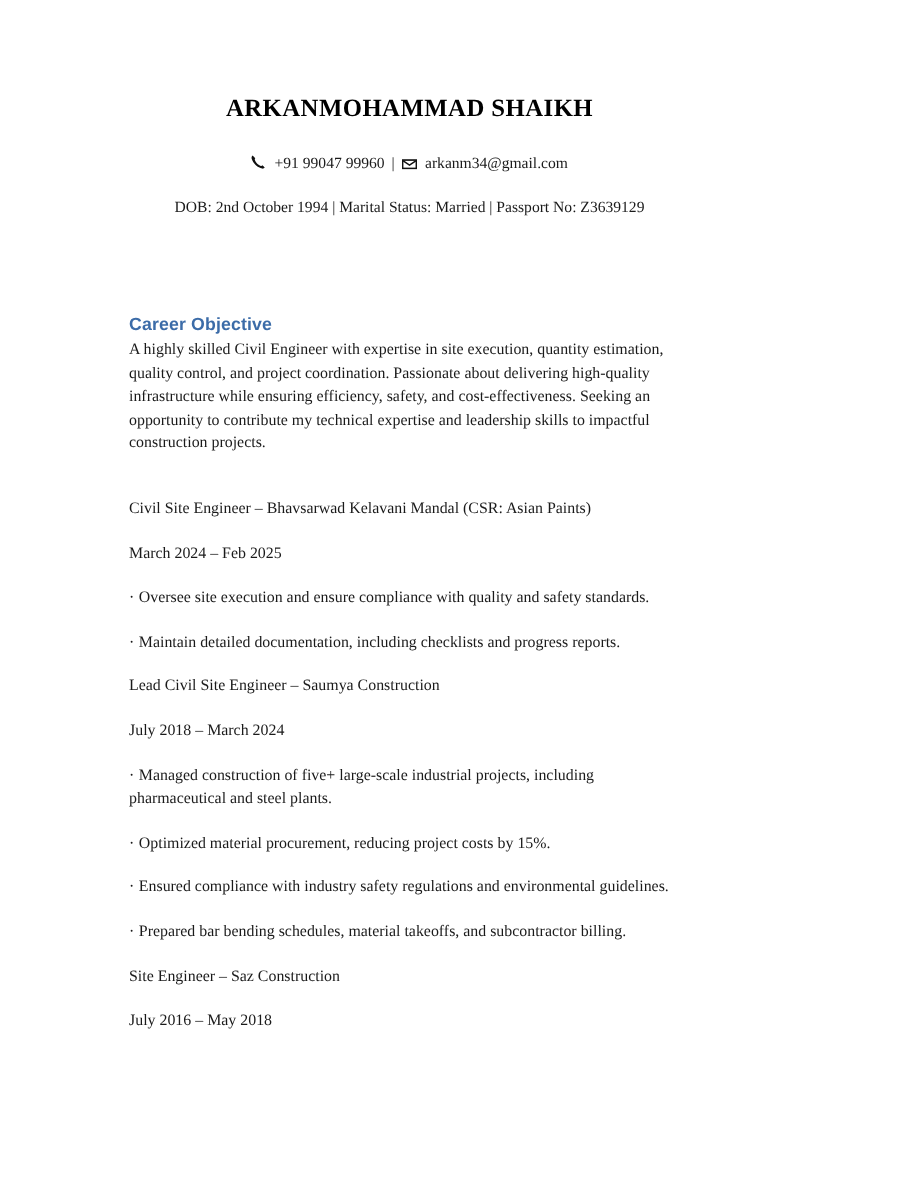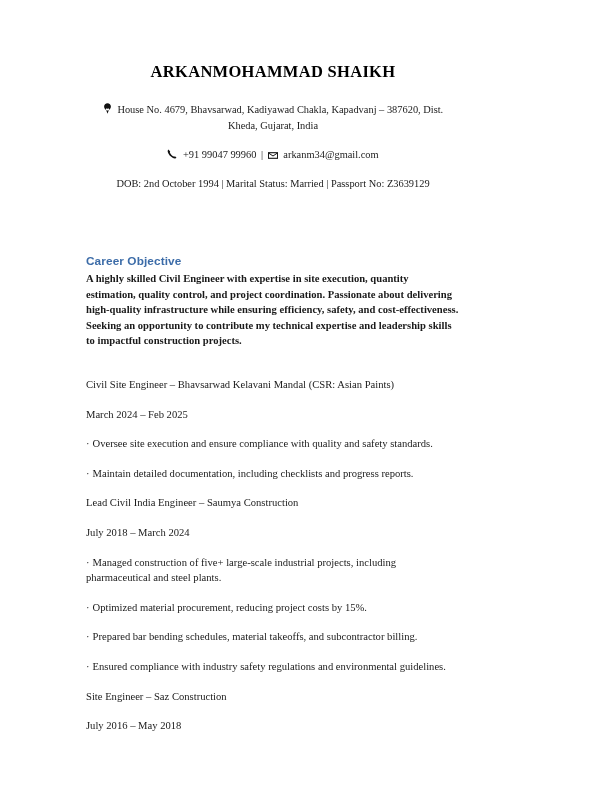--- a/index.html
+++ b/index.html
@@ -68,21 +68,20 @@
     color: #3c6ca8;
     margin: 0 0 3px 0;
     letter-spacing: 0.1px;
   }
   .body-para {
     font-size: 10.6px;
     line-height: 15.6px;
     margin: 0;
     text-align: left;
     color: #1a1a1a;
-    font-weight: bold;
   }
   .gap-after-objective {
     height: 28px;
   }
   .job-title {
     font-size: 10.6px;
     line-height: 15.6px;
     margin: 0 0 14px 0;
     color: #1a1a1a;
   }
@@ -103,30 +102,20 @@
   }
   .job-block { margin: 0; }
 </style>
 </head>
 <body>
 
 <div class="page">
 
   <h1 class="name">ARKANMOHAMMAD SHAIKH</h1>
 
-  <p class="contact-line addr">
-    <span class="icon">
-      <svg width="9" height="11" viewBox="0 0 9 11" aria-hidden="true">
-        <path d="M4.5 0.3 C2.6 0.3 1.1 1.8 1.1 3.6 C1.1 5.2 2.3 6.5 3.3 7.4 L4.5 10.7 L4.5 7.6 C3.6 7.6 2.9 6.9 2.9 6.0 C2.9 5.1 3.6 4.4 4.5 4.4 C5.4 4.4 6.1 5.1 6.1 6.0 C6.1 6.9 5.4 7.6 4.5 7.6 L4.5 10.7 L5.7 7.4 C6.7 6.5 7.9 5.2 7.9 3.6 C7.9 1.8 6.4 0.3 4.5 0.3 Z" fill="#111111"></path>
-        <circle cx="4.5" cy="3.4" r="2.4" fill="#111111"></circle>
-      </svg>
-    </span>
-    <span>House No. 4679, Bhavsarwad, Kadiyawad Chakla, Kapadvanj – 387620, Dist. Kheda,</span>
-    <span>Gujarat, India</span>
-  </p>
 
   <p class="contact-line">
     <span class="icon">
       <svg width="10" height="10" viewBox="0 0 10 10" aria-hidden="true">
         <path d="M1.4 0.6 C0.8 1.2 0.5 2.0 0.8 2.9 C1.3 4.6 2.3 6.1 3.6 7.2 C4.8 8.3 6.3 9.1 7.8 9.4 C8.5 9.5 9.1 9.2 9.5 8.7 L8.0 7.2 C7.7 7.5 7.3 7.7 6.9 7.6 C6.0 7.3 5.2 6.8 4.5 6.1 C3.8 5.4 3.2 4.5 2.9 3.6 C2.8 3.2 2.9 2.8 3.2 2.5 Z" fill="#111111"></path>
       </svg>
     </span>
     <span>+91 99047 99960</span>
     <span class="sep">|</span>
     <span class="icon">
@@ -152,26 +141,26 @@
   <div class="section">
 
     <div class="job-block">
       <p class="job-title">Civil Site Engineer – Bhavsarwad Kelavani Mandal (CSR: Asian Paints)</p>
       <p class="job-dates">March 2024 – Feb 2025</p>
       <p class="bullet"><span class="dot">·</span><span>Oversee site execution and ensure compliance with quality and safety standards.</span></p>
       <p class="bullet"><span class="dot">·</span><span>Maintain detailed documentation, including checklists and progress reports.</span></p>
     </div>
 
     <div class="job-block">
-      <p class="job-title">Lead Civil India Engineer – Saumya Construction</p>
+      <p class="job-title">Lead Civil Site Engineer – Saumya Construction</p>
       <p class="job-dates">July 2018 – March 2024</p>
       <p class="bullet"><span class="dot">·</span><span>Managed construction of five+ large-scale industrial projects, including pharmaceutical and steel plants.</span></p>
       <p class="bullet"><span class="dot">·</span><span>Optimized material procurement, reducing project costs by 15%.</span></p>
+      <p class="bullet"><span class="dot">·</span><span>Ensured compliance with industry safety regulations and environmental guidelines.</span></p>
       <p class="bullet"><span class="dot">·</span><span>Prepared bar bending schedules, material takeoffs, and subcontractor billing.</span></p>
-      <p class="bullet"><span class="dot">·</span><span>Ensured compliance with industry safety regulations and environmental guidelines.</span></p>
     </div>
 
     <div class="job-block">
       <p class="job-title">Site Engineer – Saz Construction</p>
       <p class="job-dates">July 2016 – May 2018</p>
     </div>
   </div>
 
 </div>
 

